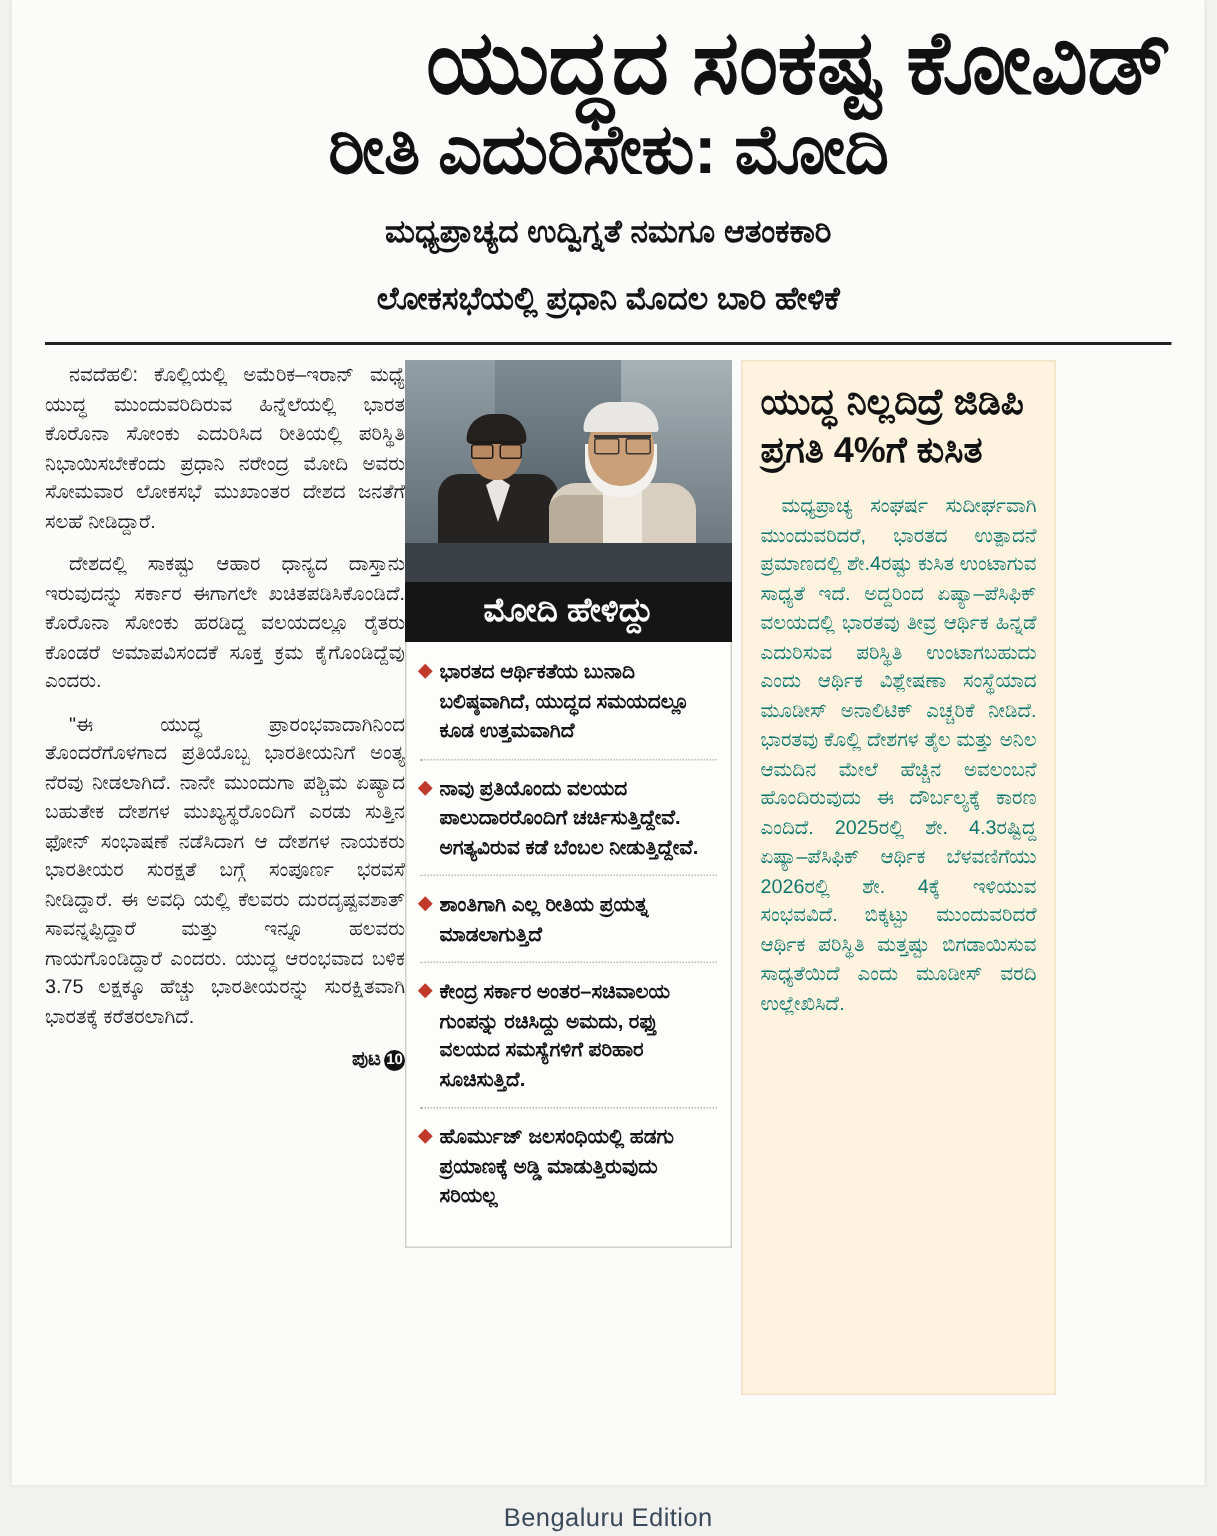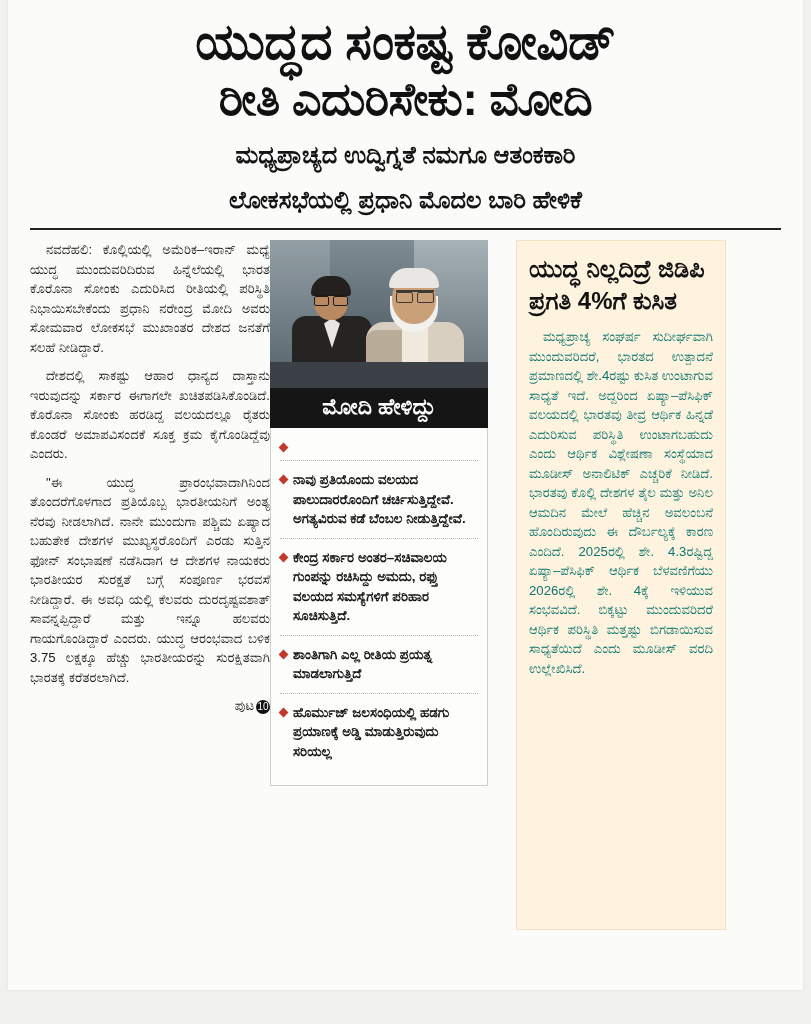--- a/index.html
+++ b/index.html
@@ -32,33 +32,33 @@
   .headline-block {
     padding: 14px 22px 0 22px;
   }
   .headline {
     font-family: "Liberation Sans", sans-serif;
     font-weight: bold;
     color: #111111;
     letter-spacing: -0.5px;
   }
   .headline-l1 {
-    font-size: 50px;
+    font-size: 59px;
     line-height: 56px;
     margin: 0;
-    text-align: center;
+    text-align: right;
   }
   .headline-l2 {
     font-size: 46px;
     line-height: 58px;
     margin: 0;
     text-align: center;
   }
   .subhead {
-    font-size: 24px;
+    font-size: 21px;
     line-height: 37px;
     font-weight: bold;
     color: #141414;
     text-align: center;
     margin: 8px 0 0 0;
   }
   .rule {
     height: 2px;
     background: #222;
     margin: 10px 22px 0 22px;
@@ -77,38 +77,38 @@
     color: #1b1b1b;
     text-align: justify;
   }
   .col-text p {
     margin: 0 0 9px 0;
     text-indent: 16px;
   }
   .col-text .pageref {
     text-align: right;
     text-indent: 0;
-    font-weight: normal;
+    font-weight: bold;
   }
   .pageref .badge {
     display: inline-block;
     width: 14px;
     height: 14px;
     line-height: 14px;
     text-align: center;
     border-radius: 50%;
     background: #111;
     color: #fff;
     font-size: 10px;
     vertical-align: middle;
     margin-left: 2px;
   }
   
   .col-mid {
-    width: 246px;
+    width: 224px;
   }
   .photo {
     position: relative;
     width: 218px;
     height: 148px;
     overflow: hidden;
     background: #6e7b83;
   }
   .photo .bg-wall {
     position: absolute;
@@ -312,43 +312,45 @@
           <div class="p2-head"></div>
           <div class="p2-face"></div>
           <div class="p2-hair"></div>
           <div class="p2-glass"></div>
           <div class="desk"></div>
         </div>
         <div class="caption-bar">ಮೋದಿ ಹೇಳಿದ್ದು</div>
         <div class="bullets">
           <div class="bullet">
             <span class="dot"></span>
+            <span>ಭಾರತದ ಆರ್ಥಿಕತೆಯ ಬುನಾದಿ ಬಲಿಷ್ಠವಾಗಿದೆ, ಯುದ್ಧದ ಸಮಯದಲ್ಲೂ ಕೂಡ ಉತ್ತಮವಾಗಿದೆ</span>
           </div>
           <div class="bullet">
             <span class="dot"></span>
             <span>ನಾವು ಪ್ರತಿಯೊಂದು ವಲಯದ ಪಾಲುದಾರರೊಂದಿಗೆ ಚರ್ಚಿಸುತ್ತಿದ್ದೇವೆ. ಅಗತ್ಯವಿರುವ ಕಡೆ ಬೆಂಬಲ ನೀಡುತ್ತಿದ್ದೇವೆ.</span>
           </div>
           <div class="bullet">
             <span class="dot"></span>
+            <span>ಶಾಂತಿಗಾಗಿ ಎಲ್ಲ ರೀತಿಯ ಪ್ರಯತ್ನ ಮಾಡಲಾಗುತ್ತಿದೆ</span>
+          </div>
+          <div class="bullet">
+            <span class="dot"></span>
             <span>ಕೇಂದ್ರ ಸರ್ಕಾರ ಅಂತರ–ಸಚಿವಾಲಯ ಗುಂಪನ್ನು ರಚಿಸಿದ್ದು ಅಮದು, ರಫ್ತು ವಲಯದ ಸಮಸ್ಯೆಗಳಿಗೆ ಪರಿಹಾರ ಸೂಚಿಸುತ್ತಿದೆ.</span>
-          </div>
-          <div class="bullet">
-            <span class="dot"></span>
-            <span>ಶಾಂತಿಗಾಗಿ ಎಲ್ಲ ರೀತಿಯ ಪ್ರಯತ್ನ ಮಾಡಲಾಗುತ್ತಿದೆ</span>
           </div>
           <div class="bullet">
             <span class="dot"></span>
             <span>ಹೊರ್ಮುಜ್ ಜಲಸಂಧಿಯಲ್ಲಿ ಹಡಗು ಪ್ರಯಾಣಕ್ಕೆ ಅಡ್ಡಿ ಮಾಡುತ್ತಿರುವುದು ಸರಿಯಲ್ಲ</span>
           </div>
         </div>
       </div>
 
       <div class="col-right">
         <div class="side-head">ಯುದ್ಧ ನಿಲ್ಲದಿದ್ರೆ ಜಿಡಿಪಿ ಪ್ರಗತಿ 4%ಗೆ ಕುಸಿತ</div>
         <div class="side-body">
           <p>ಮಧ್ಯಪ್ರಾಚ್ಯ ಸಂಘರ್ಷ ಸುದೀರ್ಘವಾಗಿ ಮುಂದುವರಿದರೆ, ಭಾರತದ ಉತ್ಪಾದನೆ ಪ್ರಮಾಣದಲ್ಲಿ ಶೇ.4ರಷ್ಟು ಕುಸಿತ ಉಂಟಾಗುವ ಸಾಧ್ಯತೆ ಇದೆ. ಅದ್ದರಿಂದ ಏಷ್ಯಾ–ಪೆಸಿಫಿಕ್ ವಲಯದಲ್ಲಿ ಭಾರತವು ತೀವ್ರ ಆರ್ಥಿಕ ಹಿನ್ನಡೆ ಎದುರಿಸುವ ಪರಿಸ್ಥಿತಿ ಉಂಟಾಗಬಹುದು ಎಂದು ಆರ್ಥಿಕ ವಿಶ್ಲೇಷಣಾ ಸಂಸ್ಥೆಯಾದ ಮೂಡೀಸ್ ಅನಾಲಿಟಿಕ್ ಎಚ್ಚರಿಕೆ ನೀಡಿದೆ. ಭಾರತವು ಕೊಲ್ಲಿ ದೇಶಗಳ ತೈಲ ಮತ್ತು ಅನಿಲ ಆಮದಿನ ಮೇಲೆ ಹೆಚ್ಚಿನ ಅವಲಂಬನೆ ಹೊಂದಿರುವುದು ಈ ದೌರ್ಬಲ್ಯಕ್ಕೆ ಕಾರಣ ಎಂದಿದೆ. 2025ರಲ್ಲಿ ಶೇ. 4.3ರಷ್ಟಿದ್ದ ಏಷ್ಯಾ–ಪೆಸಿಫಿಕ್ ಆರ್ಥಿಕ ಬೆಳವಣಿಗೆಯು 2026ರಲ್ಲಿ ಶೇ. 4ಕ್ಕೆ ಇಳಿಯುವ ಸಂಭವವಿದೆ. ಬಿಕ್ಕಟ್ಟು ಮುಂದುವರಿದರೆ ಆರ್ಥಿಕ ಪರಿಸ್ಥಿತಿ ಮತ್ತಷ್ಟು ಬಿಗಡಾಯಿಸುವ ಸಾಧ್ಯತೆಯಿದೆ ಎಂದು ಮೂಡೀಸ್ ವರದಿ ಉಲ್ಲೇಖಿಸಿದೆ.</p>
         </div>
       </div>
 
     </div>
   </div>
 
+  <div class="footer-note">Bengaluru Edition</div>
 </div>
 
 </body></html>

